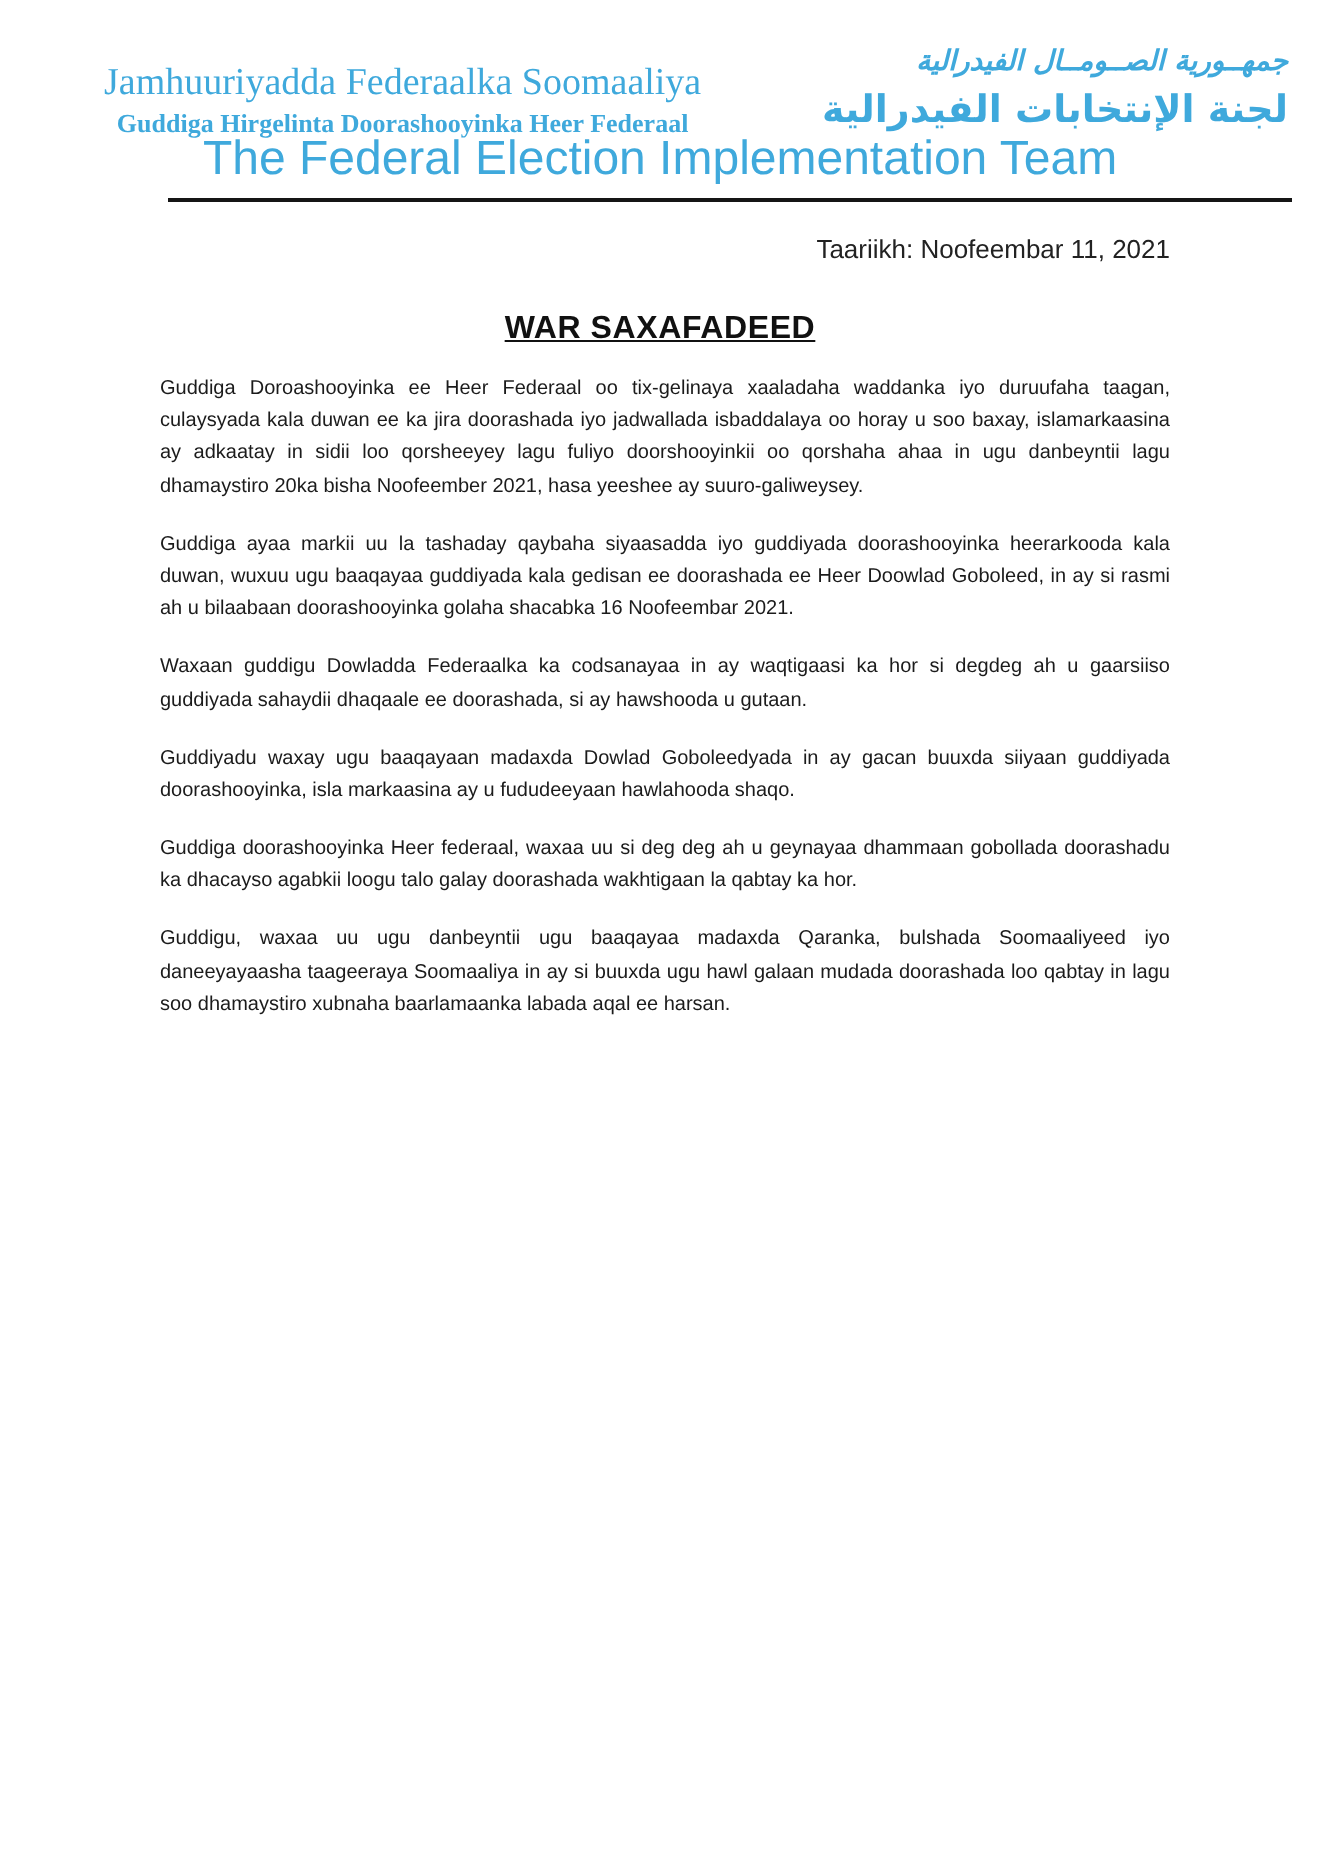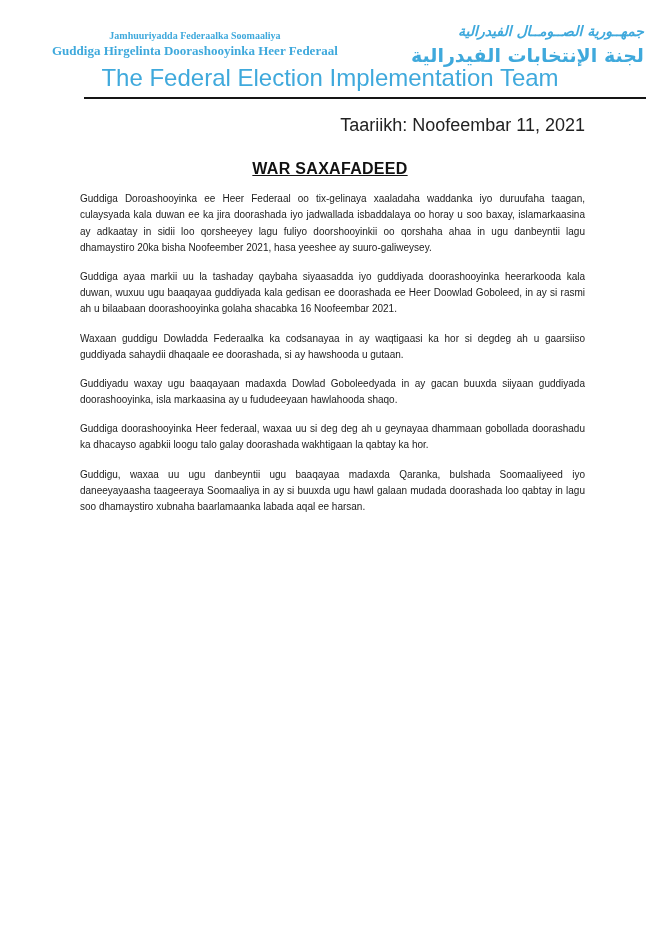--- a/index.html
+++ b/index.html
@@ -21,21 +21,21 @@
     padding:8px 10px 0 52px;
   }
   .hdr-left{
     margin-top:22px;
     font-family:"Liberation Serif", serif;
     color:#3fa9dc;
     text-align:center;
     line-height:1.25;
     white-space:nowrap;
   }
-  .hdr-left .l1{font-size:10px;font-weight:bold;}
+  .hdr-left .l1{font-size:19px;font-weight:normal;}
   .hdr-left .l2{font-size:13px;font-weight:bold;}
   .hdr-center{
     width:180px;
     text-align:center;
     margin-top:2px;
   }
   .logo-icon{display:block;margin:0 auto;}
   .logo-band{
     background:#2d9fd8;
     color:#fdf6d8;
@@ -74,21 +74,21 @@
   }
   .hdr-rule{
     border:none;
     border-top:2.5px solid #151515;
     margin:5px 14px 0 84px;
   }
   
   .date-line{
     text-align:right;
     padding:16px 75px 0 0;
-    font-size:18px;
+    font-size:13px;
     color:#222;
   }
   .doc-title{
     text-align:center;
     font-size:16px;
     font-weight:bold;
     text-decoration:underline;
     letter-spacing:.3px;
     margin:24px 0 8px 0;
     color:#111;

